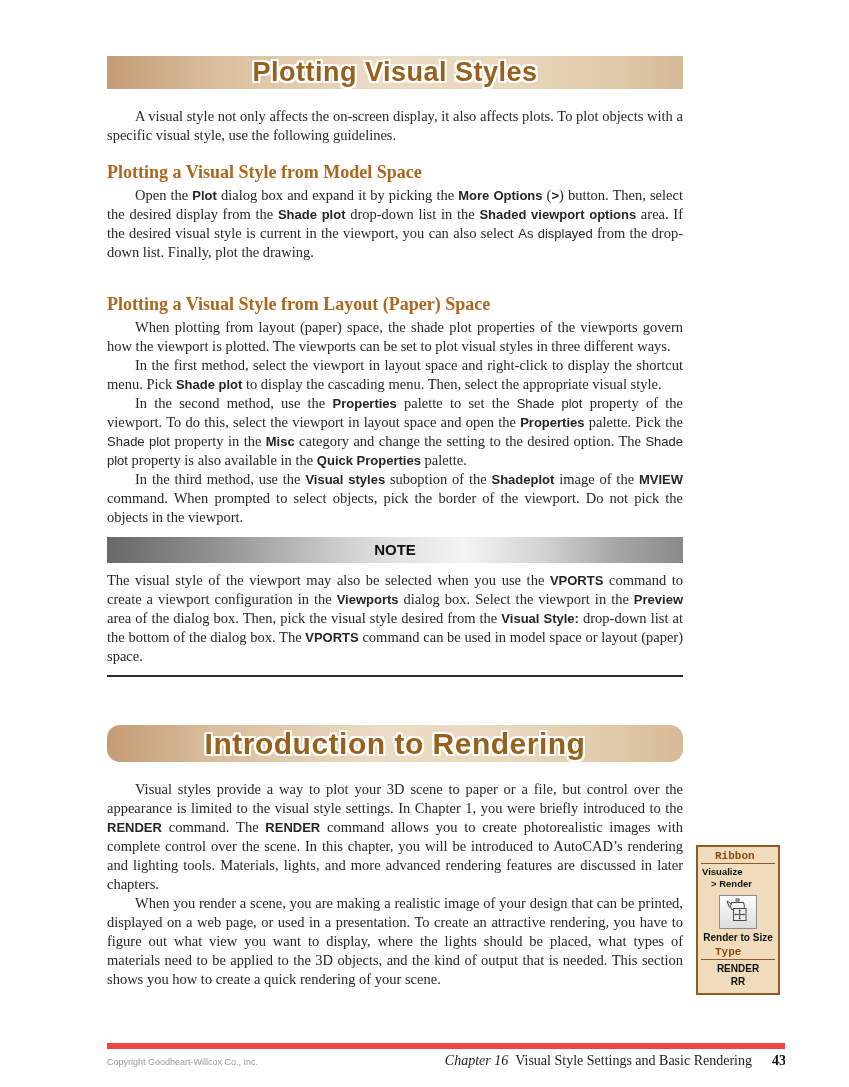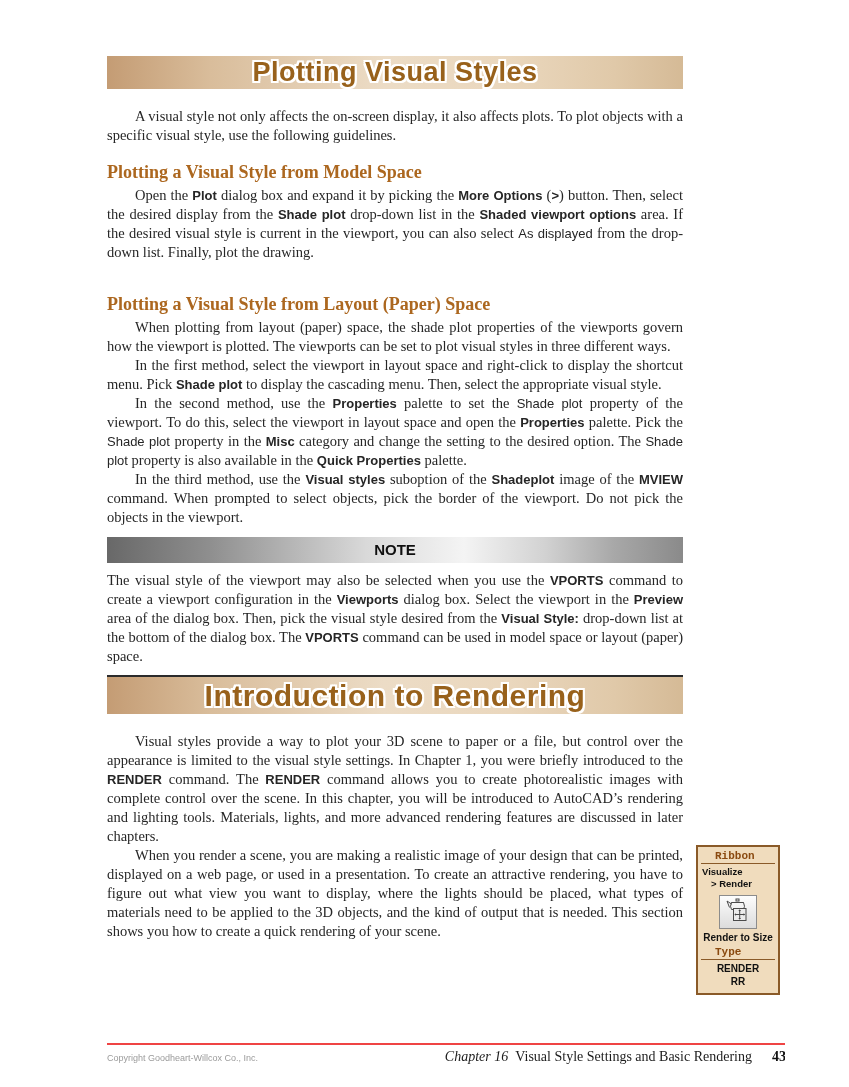--- a/index.html
+++ b/index.html
@@ -7,21 +7,21 @@
         font-family:"Liberation Serif",serif;}
   .col{position:absolute;left:107px;top:56px;width:576px;}
 
   
   .banner{height:33px;line-height:33px;text-align:center;
           background:linear-gradient(90deg,#c49c74 0%,#d9bd9b 18%,#ecdcc6 48%,#ead7bd 70%,#e0c9a9 88%,#d5ba96 100%);
           font-family:"Liberation Sans",sans-serif;font-weight:bold;font-size:27px;
           color:#98611b;letter-spacing:.5px;
           text-shadow:-2px -2px 0 #fff,2px -2px 0 #fff,-2px 2px 0 #fff,2px 2px 0 #fff,
                       -2px 0 0 #fff,2px 0 0 #fff,0 -2px 0 #fff,0 2px 0 #fff;}
-  .banner.big{height:37px;line-height:37px;font-size:30px;}
+  .banner.big{height:37px;line-height:37px;font-size:30px;margin-top:48px;border-radius:13px;}
 
   p{margin:0;font-size:14.5px;line-height:19px;text-align:justify;color:#262626;}
   p.ind{text-indent:28px;}
   .mt{margin-top:18px;}
   .ui{font-family:"Liberation Sans",sans-serif;font-weight:bold;font-size:13px;}
   .pn{font-family:"Liberation Sans",sans-serif;font-size:13px;}
 
   h3.sec{font-family:"Liberation Serif",serif;font-weight:bold;font-size:18px;line-height:20px;
          color:#ac671f;margin:17px 0 4px 0;}
   h3.sec.s2{margin-top:32px;}
@@ -44,21 +44,21 @@
   .iconbtn{width:36px;height:32px;margin:5px auto 3px auto;border:1px solid #8c8c8c;
           background:linear-gradient(#fdfdfd,#dcdcdc);display:flex;align-items:center;justify-content:center;}
   .caption{text-align:center;font-weight:bold;font-size:10px;color:#111;margin-bottom:2px;}
   .cmds{text-align:center;font-weight:bold;font-size:10px;line-height:13px;color:#111;}
 
   .margin-tab{position:absolute;left:783px;top:912px;width:74px;height:18px;
           transform:rotate(-90deg);transform-origin:0 0;
           font-family:"Liberation Sans",sans-serif;font-weight:bold;font-size:14.5px;
           letter-spacing:.5px;color:#a75f1e;}
 
-  .footer{position:absolute;left:107px;top:1043px;width:686px;border-top:2px solid #ef4444;
+  .footer{position:absolute;left:107px;top:1043px;width:686px;border-top:6px solid #ef4444;
           display:flex;align-items:baseline;padding-top:4px;}
   .copy{font-family:"Liberation Sans",sans-serif;font-size:9px;color:#9b9b9b;}
   .chap{margin-left:auto;font-size:14px;color:#1c1c1c;}
   .chap .it{font-style:italic;margin-right:7px;}
   .pgnum{font-weight:bold;font-size:14px;color:#111;margin-left:20px;}
 </style>
 </head>
 <body>
 
 <div class="page">

